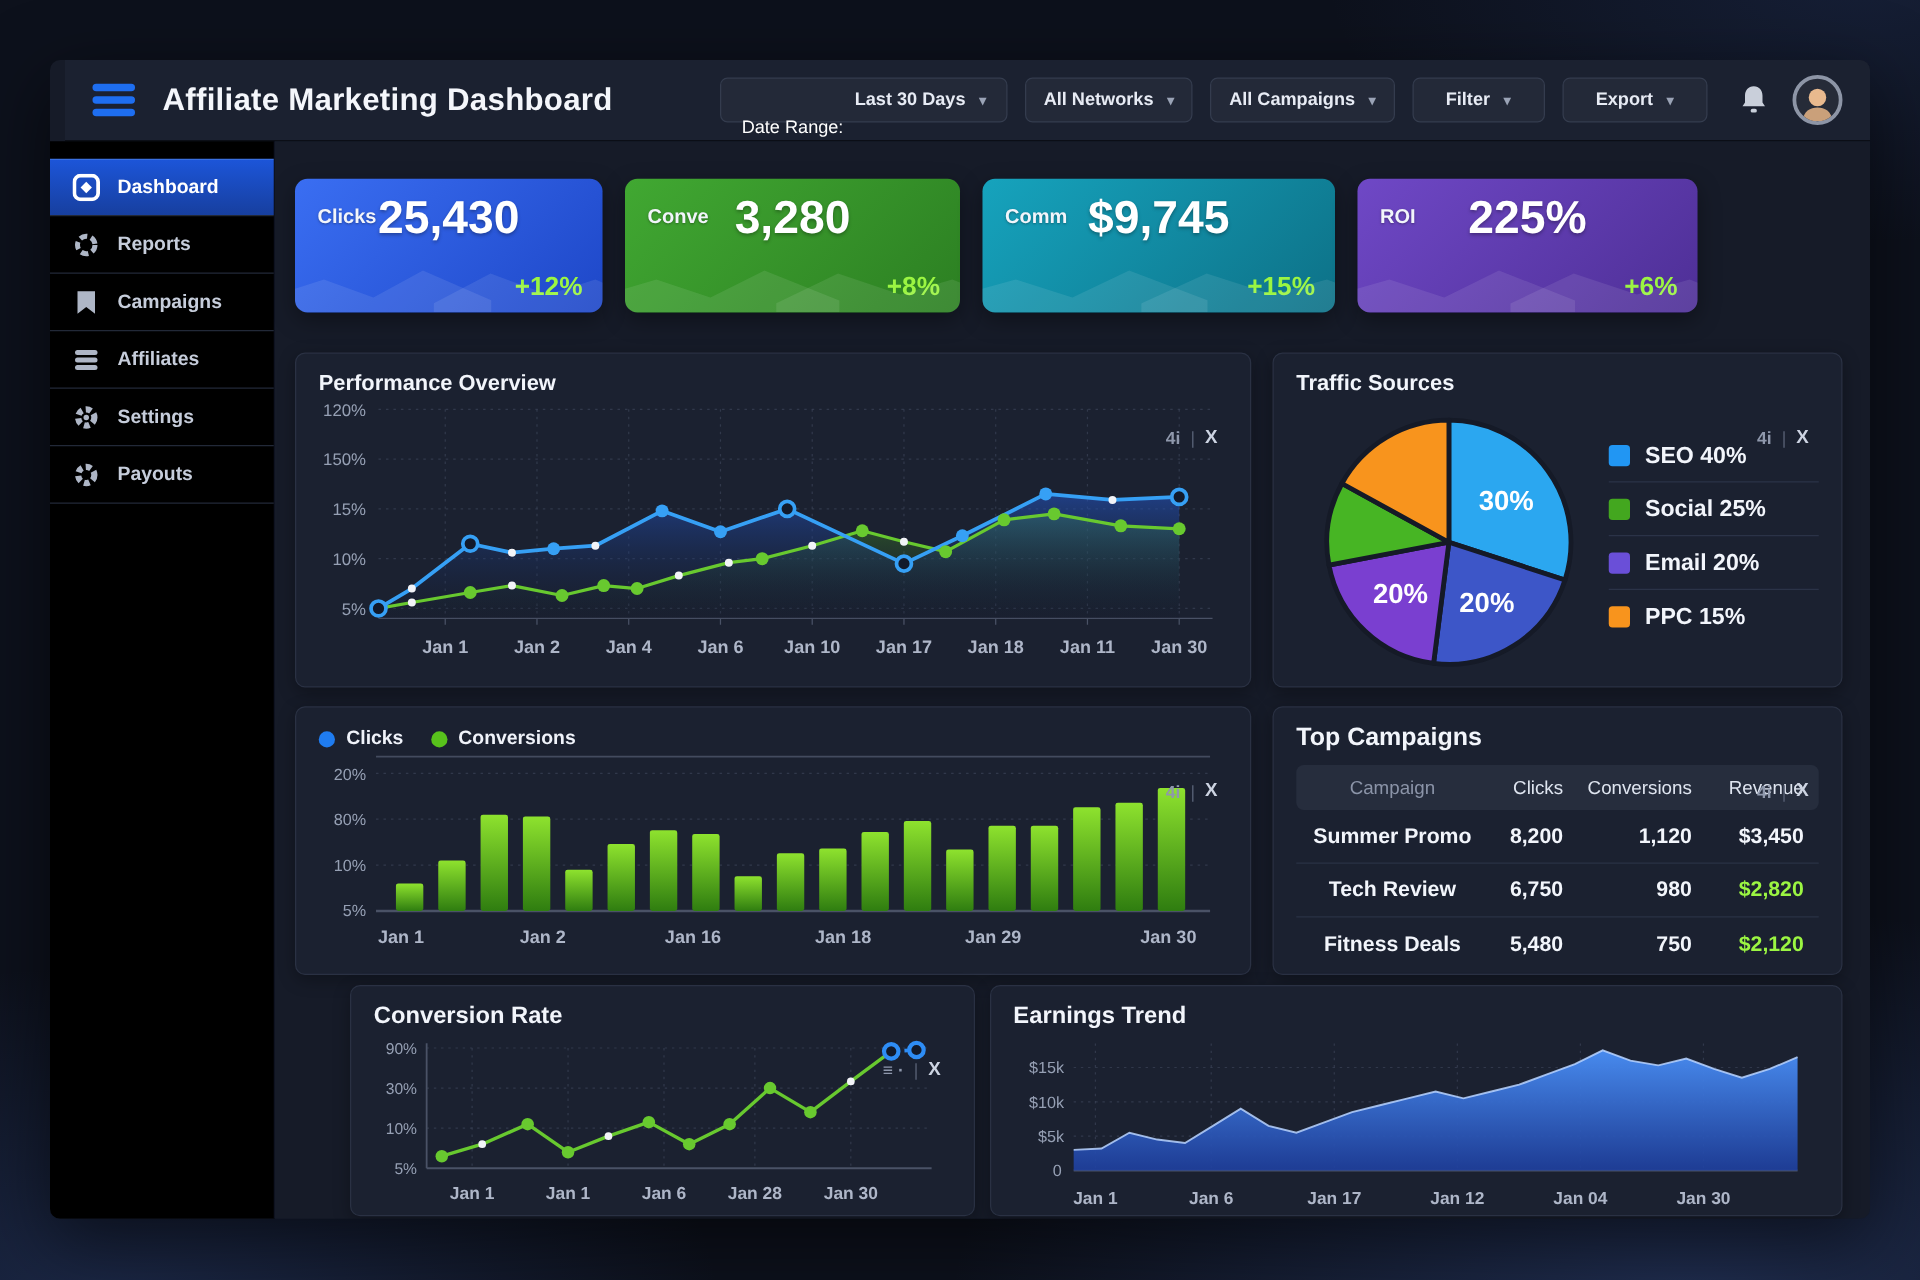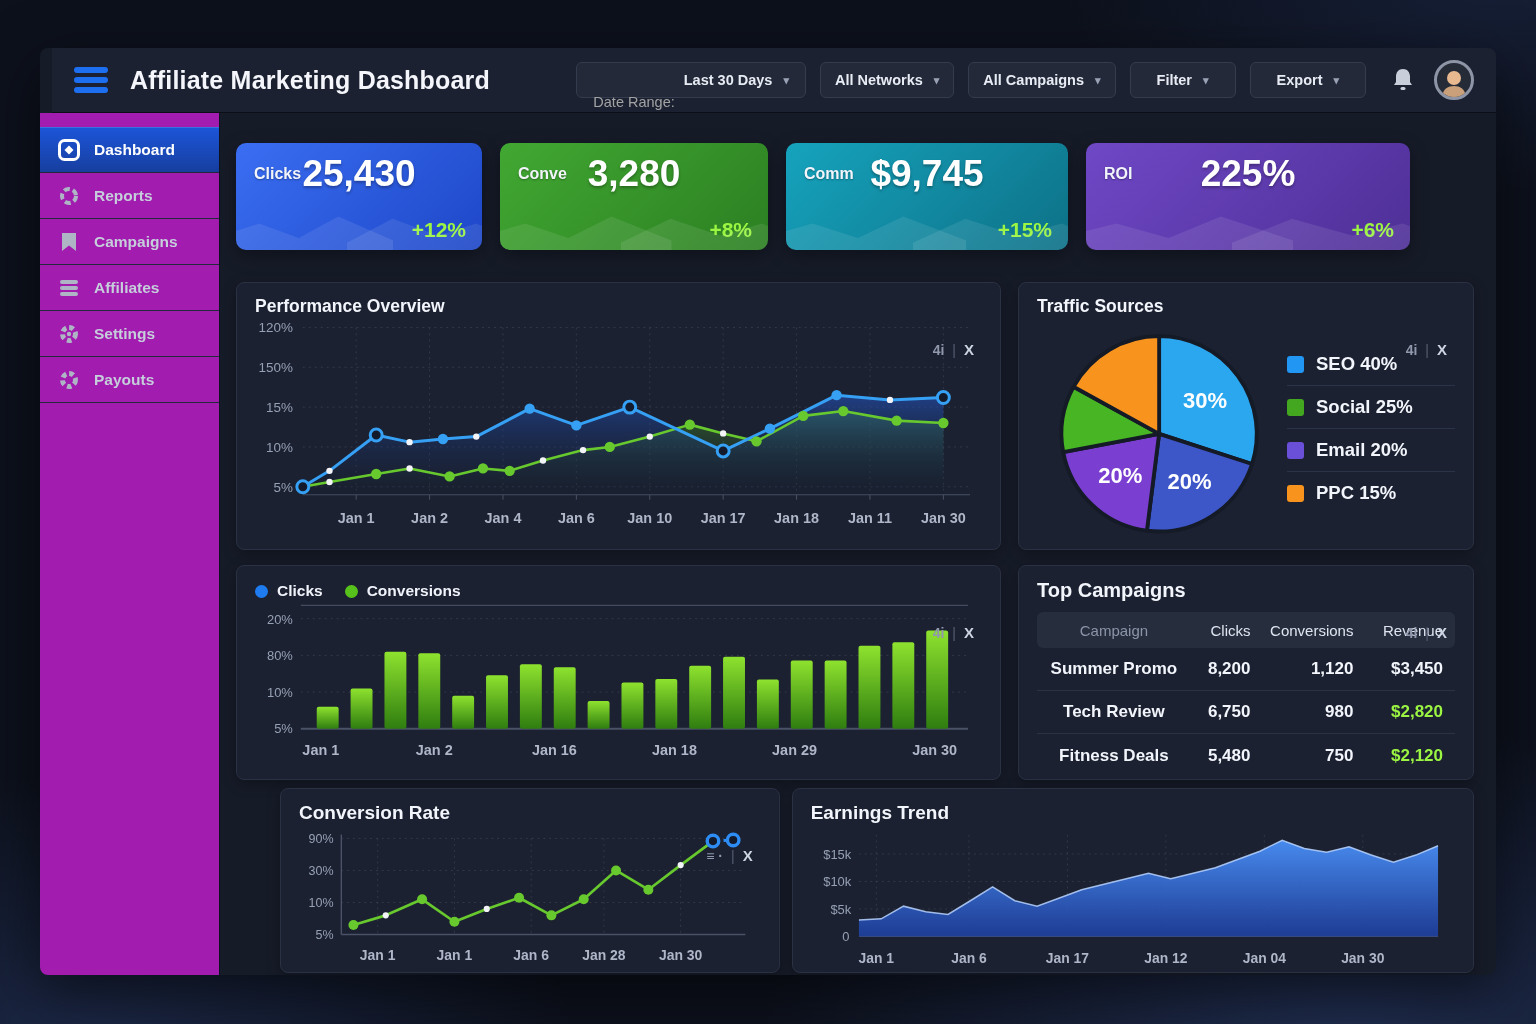--- a/index.html
+++ b/index.html
@@ -26,29 +26,29 @@
   }
   .burger { width:34px; height:26px; display:flex; flex-direction:column; justify-content:space-between; cursor:pointer; margin-right:8px;}
   .burger i { display:block; height:6px; border-radius:3px; background:#1e6ef0; }
   .hdr h1 { font-size:25px; font-weight:700; letter-spacing:.2px; color:#f4f6fb; }
   .hdr .spacer { flex:1; }
   .pill {
     height:36px; background:#232938; border:1px solid #343c4e; border-radius:6px;
     display:flex; align-items:center; gap:9px; padding:0 14px;
     font-size:14.5px; font-weight:700; color:#e7ebf4; cursor:pointer; white-space:nowrap;
   }
-  .pill .dim { color:#a3a3a3; font-weight:400;margin-top:44px; }
+  .pill .dim { color:#ffffff; font-weight:400;margin-top:44px; }
   .pill .chev { color:#9aa3b6; font-size:11px; margin-left:2px; }
   .pill.wide { padding:0 16px; }
   .bell { width:34px; height:34px; margin-left:6px; display:flex; align-items:center; justify-content:center; cursor:pointer;}
   .avatar { width:40px; height:40px; border-radius:50%; border:3px solid #8d95a6; background:#262b38; overflow:hidden; display:flex; align-items:flex-end; justify-content:center; cursor:pointer; }
   
   .side {
     position:absolute; left:0; top:65px; bottom:0; width:180px;
-    background:#a21caf; border-right:1px solid #0e1220;
+    background:#000000; border-right:1px solid #0e1220;
   }
   .side .item {
     height:46px; display:flex; align-items:center; gap:14px; padding:0 18px;
     border-bottom:1px solid #222938; color:#c6cddb; font-size:15.5px; font-weight:700;
     cursor:pointer;
   }
   .side .item.active {
     background:linear-gradient(180deg,#1c55d8,#173f9f); color:#ffffff;
     border-top:1px solid #3a6fe0; margin-top:14px;
   }
@@ -56,21 +56,21 @@
   
   .main { position:absolute; left:180px; top:65px; right:0; bottom:0; padding:30px 22px 0 16px; }
   .kpis { display:flex; gap:18px; height:107px; margin-bottom:32px; }
   .card { border-radius:10px; position:relative; overflow:hidden; padding:14px 18px; box-shadow:0 6px 18px rgba(0,0,0,.35); }
   .card .lbl { position:absolute; left:18px; top:22px; font-size:16px; font-weight:700; color:#f2f5fb; text-shadow:0 1px 2px rgba(0,0,0,.35); }
   .card .val { position:absolute; left:0; right:0; top:10px; text-align:center; font-size:37px; font-weight:700; color:#ffffff; text-shadow:0 2px 3px rgba(0,0,0,.3); }
   .card .dlt { position:absolute; right:16px; bottom:8px; font-size:21px; font-weight:700; color:#9bf542; }
   .card.blue   { width:246px; background:linear-gradient(135deg,#3a6ef2,#1e47c8); }
   .card.green  { width:268px; background:linear-gradient(135deg,#41a832,#2c7f22); }
   .card.teal   { width:282px; background:linear-gradient(135deg,#16a3bd,#0d7187); }
-  .card.purple { width:324px; background:linear-gradient(135deg,#6f48c6,#4e2f96); }
+  .card.purple { width:272px; background:linear-gradient(135deg,#6f48c6,#4e2f96); }
   .card .mtn { position:absolute; left:0; right:0; bottom:0; height:48px; opacity:.9; }
   .card .mtn::before, .card .mtn::after { content:""; position:absolute; bottom:0; background:rgba(255,255,255,.10); }
   .card .mtn::before { left:-6%; width:70%; height:100%; clip-path:polygon(0 70%, 22% 45%, 45% 75%, 68% 30%, 100% 80%, 100% 100%, 0 100%); }
   .card .mtn::after  { left:45%; width:62%; height:100%; clip-path:polygon(0 85%, 30% 35%, 60% 70%, 85% 45%, 100% 65%, 100% 100%, 0 100%); }
   .rows2 { display:grid; grid-template-columns:1fr 456px; gap:17px; margin-bottom:15px; }
   .rows3 { display:grid; grid-template-columns:1fr 456px; gap:17px; margin-bottom:8px; }
   .rows4 { display:grid; grid-template-columns:509fr 695fr; gap:12px;padding-left:44px; }
   .panel {
     background:#1b2130; border:1px solid #2a3143; border-radius:8px;
     padding:13px 18px 10px 18px; position:relative; box-shadow:0 4px 14px rgba(0,0,0,.3);

